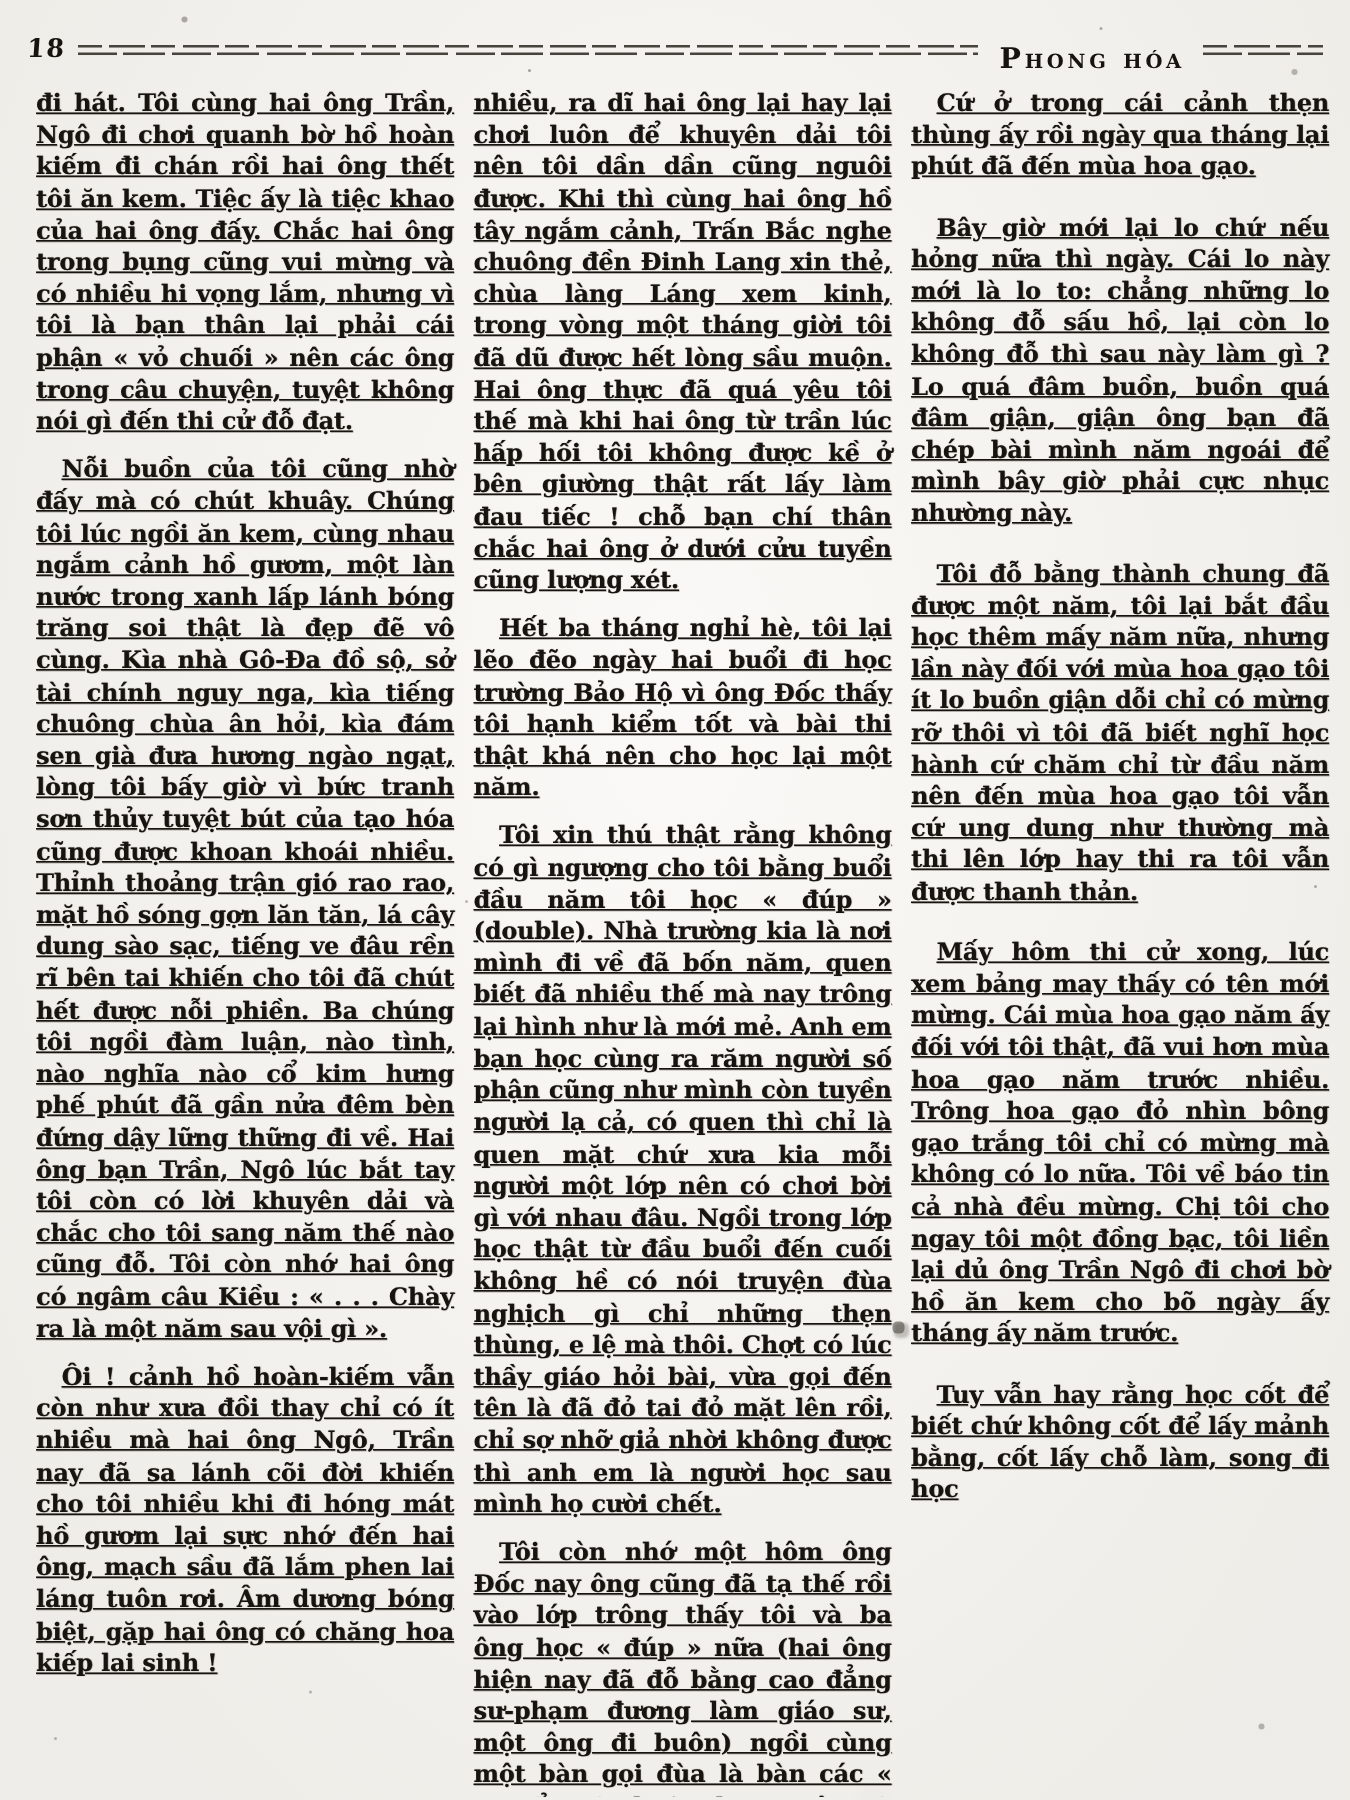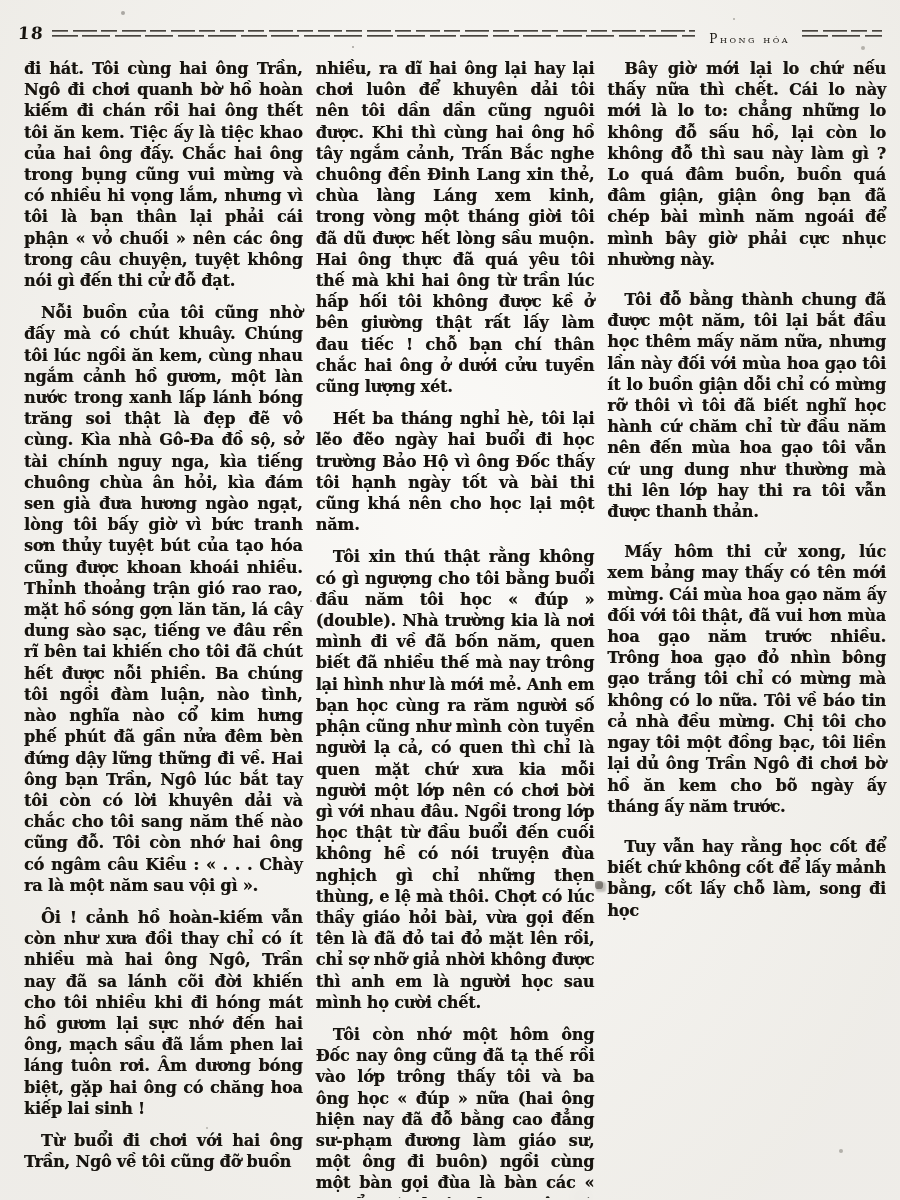--- a/index.html
+++ b/index.html
@@ -36,22 +36,22 @@
     height: 7px;
     background:
       repeating-linear-gradient(90deg, #2a2620 0 16px, transparent 16px 21px, #2a2620 21px 45px, transparent 45px 49px) 0 0 / 100% 1.7px no-repeat,
       repeating-linear-gradient(90deg, #2a2620 0 26px, transparent 26px 30px, #2a2620 30px 58px, transparent 58px 63px) 0 100% / 100% 1.7px no-repeat;
     opacity: 0.85;
   }
   .rule.long { flex: 1; }
   .rule.short { width: 80px; }
   .masthead {
     font-variant: small-caps;
-    font-weight: normal;
-    font-size: 12px;
+    font-weight: bold;
+    font-size: 19px;
     letter-spacing: 2.5px;
     margin: 12px 12px 0 14px;
     white-space: nowrap;
   }
 
   
   .columns {
     display: flex;
     gap: 13px;
     padding: 12px 14px 0 24px;
@@ -62,20 +62,21 @@
     flex: 1;
     text-align: justify;
   }
   .para {
     margin: 0 0 11px 0;
     font-size: 16px;
     line-height: 21.2px;
     font-weight: bold;
     letter-spacing: -0.15px;
     text-shadow: 0.3px 0.3px 0.6px rgba(25,18,10,0.65);
+    text-decoration: underline;
   }
   .para.indent { text-indent: 17px; }
   .col[data-col="2"] .para { margin-bottom: 19px; }
 
   
   .specks {
     position: absolute;
     top: 0; left: 0;
     width: 2px; height: 2px;
     border-radius: 50%;
@@ -106,29 +107,29 @@
   <span class="rule long"></span>
   <span class="masthead">Phong hóa</span>
   <span class="rule short"></span>
 </header>
 
 <main class="columns">
   <div class="col" data-col="0">
       <p class="para">đi hát. Tôi cùng hai ông Trần, Ngô đi chơi quanh bờ hồ hoàn kiếm đi chán rồi hai ông thết tôi ăn kem. Tiệc ấy là tiệc khao của hai ông đấy. Chắc hai ông trong bụng cũng vui mừng và có nhiều hi vọng lắm, nhưng vì tôi là bạn thân lại phải cái phận « vỏ chuối » nên các ông trong câu chuyện, tuyệt không nói gì đến thi cử đỗ đạt.</p>
       <p class="para indent">Nỗi buồn của tôi cũng nhờ đấy mà có chút khuây. Chúng tôi lúc ngồi ăn kem, cùng nhau ngắm cảnh hồ gươm, một làn nước trong xanh lấp lánh bóng trăng soi thật là đẹp đẽ vô cùng. Kìa nhà Gô-Đa đồ sộ, sở tài chính nguy nga, kìa tiếng chuông chùa ân hỏi, kìa đám sen già đưa hương ngào ngạt, lòng tôi bấy giờ vì bức tranh sơn thủy tuyệt bút của tạo hóa cũng được khoan khoái nhiều. Thỉnh thoảng trận gió rao rao, mặt hồ sóng gợn lăn tăn, lá cây dung sào sạc, tiếng ve đâu rền rĩ bên tai khiến cho tôi đã chút hết được nỗi phiền. Ba chúng tôi ngồi đàm luận, nào tình, nào nghĩa nào cổ kim hưng phế phút đã gần nửa đêm bèn đứng dậy lững thững đi về. Hai ông bạn Trần, Ngô lúc bắt tay tôi còn có lời khuyên dải và chắc cho tôi sang năm thế nào cũng đỗ. Tôi còn nhớ hai ông có ngâm câu Kiều : « . . . Chày ra là một năm sau vội gì ».</p>
       <p class="para indent">Ôi ! cảnh hồ hoàn-kiếm vẫn còn như xưa đồi thay chỉ có ít nhiều mà hai ông Ngô, Trần nay đã sa lánh cõi đời khiến cho tôi nhiều khi đi hóng mát hồ gươm lại sực nhớ đến hai ông, mạch sầu đã lắm phen lai láng tuôn rơi. Âm dương bóng biệt, gặp hai ông có chăng hoa kiếp lai sinh !</p>
-      <p class="para indent">Từ buổi đi chơi với hai ông Trần, Ngô về tôi cũng đỡ buồn</p>
     </div>
   <div class="col" data-col="1">
       <p class="para">nhiều, ra dĩ hai ông lại hay lại chơi luôn để khuyên dải tôi nên tôi dần dần cũng nguôi được. Khi thì cùng hai ông hồ tây ngắm cảnh, Trấn Bắc nghe chuông đền Đinh Lang xin thẻ, chùa làng Láng xem kinh, trong vòng một tháng giời tôi đã dũ được hết lòng sầu muộn. Hai ông thực đã quá yêu tôi thế mà khi hai ông từ trần lúc hấp hối tôi không được kề ở bên giường thật rất lấy làm đau tiếc ! chỗ bạn chí thân chắc hai ông ở dưới cửu tuyền cũng lượng xét.</p>
-      <p class="para indent">Hết ba tháng nghỉ hè, tôi lại lẽo đẽo ngày hai buổi đi học trường Bảo Hộ vì ông Đốc thấy tôi hạnh ngày tốt và bài thi cũng khá nên cho học lại một năm.</p>
+      <p class="para indent">Hết ba tháng nghỉ hè, tôi lại lẽo đẽo ngày hai buổi đi học trường Bảo Hộ vì ông Đốc thấy tôi hạnh kiểm tốt và bài thi thật khá nên cho học lại một năm.</p>
       <p class="para indent">Tôi xin thú thật rằng không có gì ngượng cho tôi bằng buổi đầu năm tôi học « đúp » (double). Nhà trường kia là nơi mình đi về đã bốn năm, quen biết đã nhiều thế mà nay trông lại hình như là mới mẻ. Anh em bạn học cùng ra răm người số phận cũng như mình còn tuyền người lạ cả, có quen thì chỉ là quen mặt chứ xưa kia mỗi người một lớp nên có chơi bời gì với nhau đâu. Ngồi trong lớp học thật từ đầu buổi đến cuối không hề có nói truyện đùa nghịch gì chỉ những thẹn thùng, e lệ mà thôi. Chợt có lúc thầy giáo hỏi bài, vừa gọi đến tên là đã đỏ tai đỏ mặt lên rồi, chỉ sợ nhỡ giả nhời không được thì anh em là người học sau mình họ cười chết.</p>
       <p class="para indent">Tôi còn nhớ một hôm ông Đốc nay ông cũng đã tạ thế rồi vào lớp trông thấy tôi và ba ông học « đúp » nữa (hai ông hiện nay đã đỗ bằng cao đẳng sư-phạm đương làm giáo sư, một ông đi buôn) ngồi cùng một bàn gọi đùa là bàn các « cụ tổ » (galerie des ancêtres) mà tôi hổ thẹn vô ngần.</p>
     </div>
   <div class="col" data-col="2">
-      <p class="para indent">Bây giờ mới lại lo chứ nếu thấy nữa thì chết. Cái lo này mới là lo to: chẳng những lo không đỗ sấu hồ, lại còn lo không đỗ thì sau này làm gì ? Lo quá đâm buồn, buồn quá đâm giận, giận ông bạn đã chép bài mình năm ngoái để mình bây giờ phải cực nhục nhường này.</p>
+      <p class="para indent">Cứ ở trong cái cảnh thẹn thùng ấy rồi ngày qua tháng lại phút đã đến mùa hoa gạo.</p>
+      <p class="para indent">Bây giờ mới lại lo chứ nếu hỏng nữa thì ngày. Cái lo này mới là lo to: chẳng những lo không đỗ sấu hồ, lại còn lo không đỗ thì sau này làm gì ? Lo quá đâm buồn, buồn quá đâm giận, giận ông bạn đã chép bài mình năm ngoái để mình bây giờ phải cực nhục nhường này.</p>
       <p class="para indent">Tôi đỗ bằng thành chung đã được một năm, tôi lại bắt đầu học thêm mấy năm nữa, nhưng lần này đối với mùa hoa gạo tôi ít lo buồn giận dỗi chỉ có mừng rỡ thôi vì tôi đã biết nghĩ học hành cứ chăm chỉ từ đầu năm nên đến mùa hoa gạo tôi vẫn cứ ung dung như thường mà thi lên lớp hay thi ra tôi vẫn được thanh thản.</p>
       <p class="para indent">Mấy hôm thi cử xong, lúc xem bảng may thấy có tên mới mừng. Cái mùa hoa gạo năm ấy đối với tôi thật, đã vui hơn mùa hoa gạo năm trước nhiều. Trông hoa gạo đỏ nhìn bông gạo trắng tôi chỉ có mừng mà không có lo nữa. Tôi về báo tin cả nhà đều mừng. Chị tôi cho ngay tôi một đồng bạc, tôi liền lại dủ ông Trần Ngô đi chơi bờ hồ ăn kem cho bõ ngày ấy tháng ấy năm trước.</p>
       <p class="para indent">Tuy vẫn hay rằng học cốt để biết chứ không cốt để lấy mảnh bằng, cốt lấy chỗ làm, song đi học</p>
     </div>
 </main>
 
 <div class="specks"></div>
 
 </body></html>

